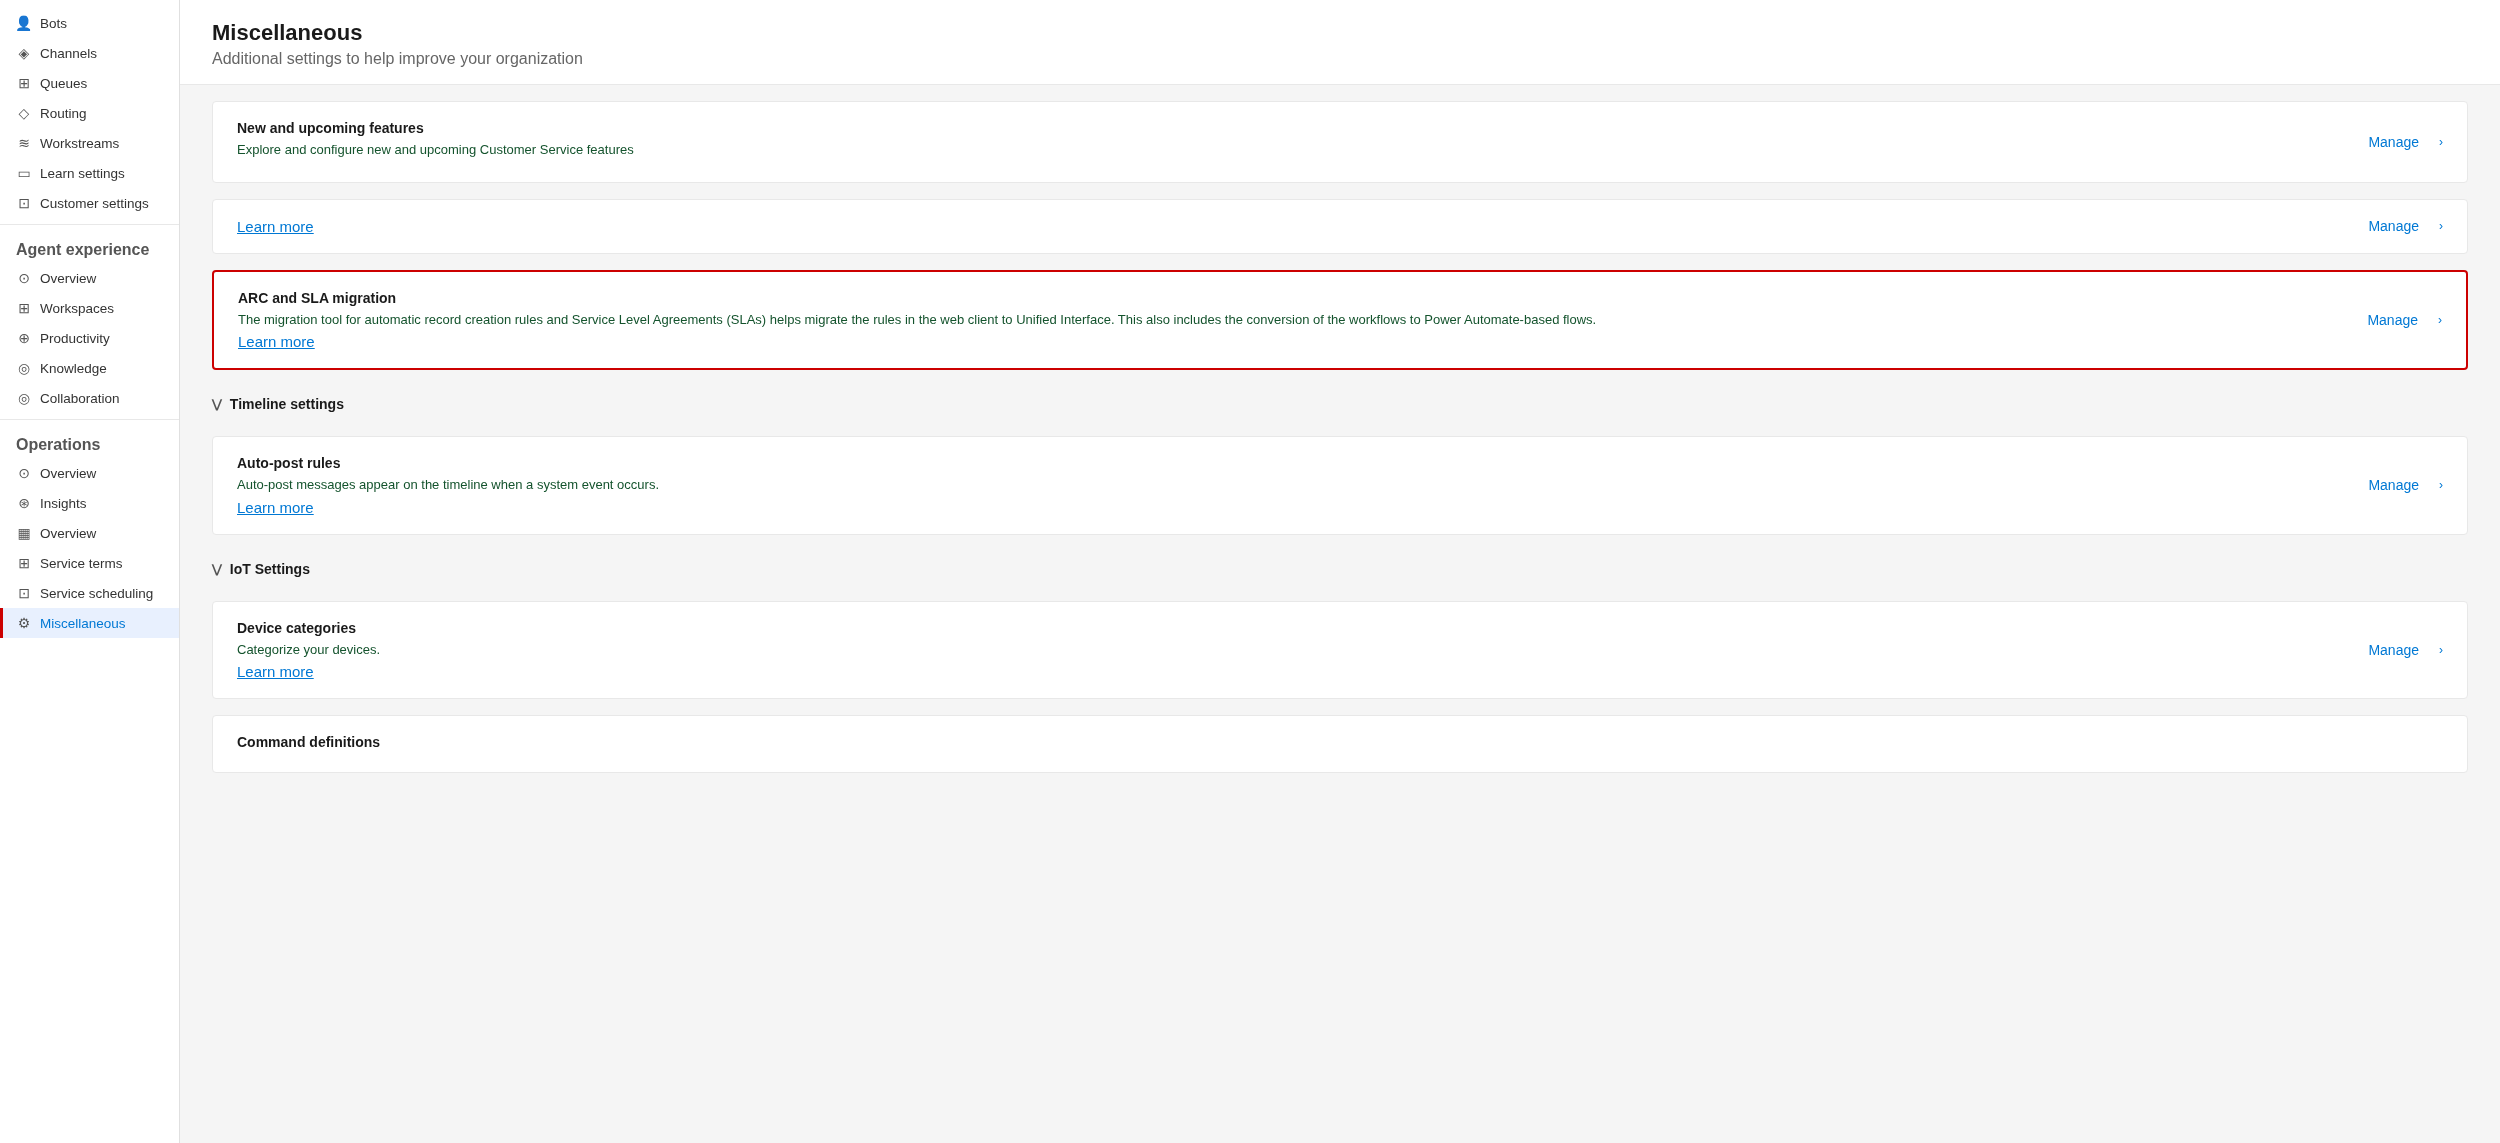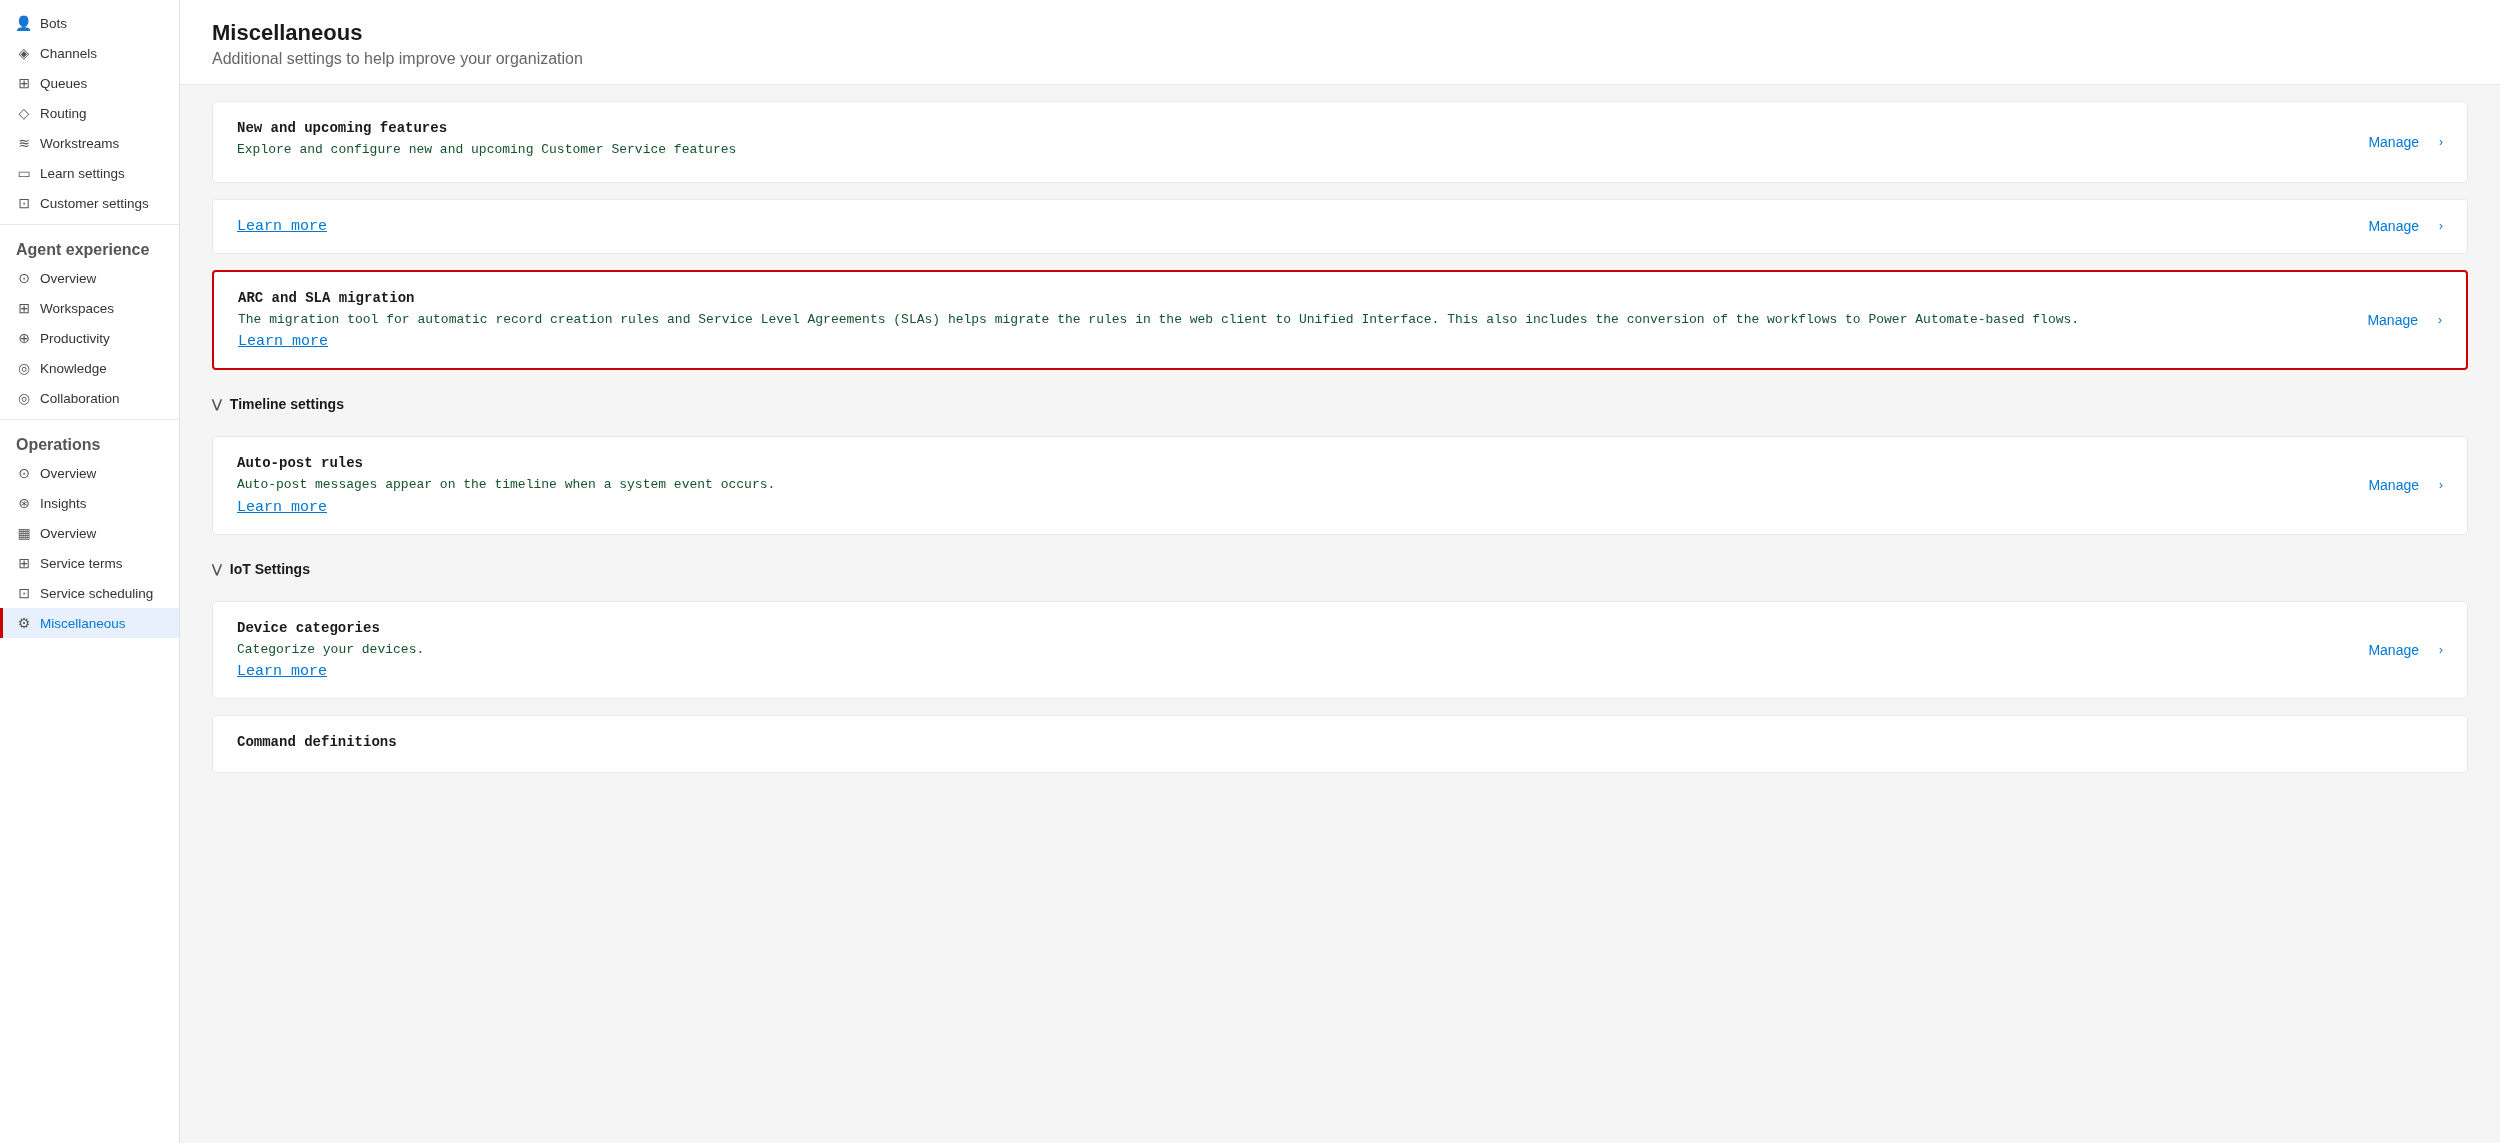--- a/index.html
+++ b/index.html
@@ -87,21 +87,21 @@
       border-radius: 4px;
       padding: 18px 24px;
       margin-top: 16px;
       display: flex;
       align-items: flex-start;
       justify-content: space-between;
     }
     .card.highlighted {
       border: 2px solid #cc0000;
     }
-    .card-left { flex: 1; font-family: Liberation Mono, monospace; }
+    .card-left { flex: 1; }
     .card-title {
       font-size: 14px;
       font-weight: 600;
       color: #1a1a1a;
       margin-bottom: 4px;
     }
     .card-desc {
       font-size: 13px;
       color: #14532d;
       line-height: 1.5;

